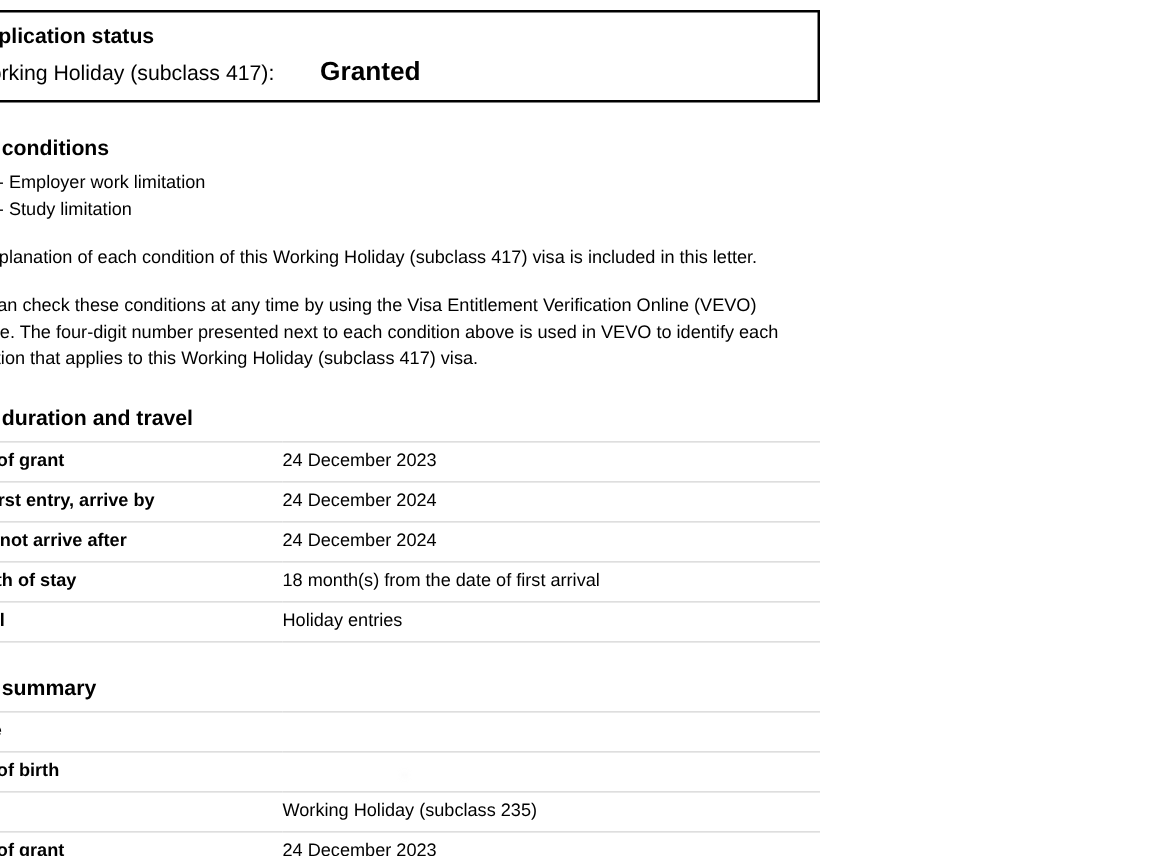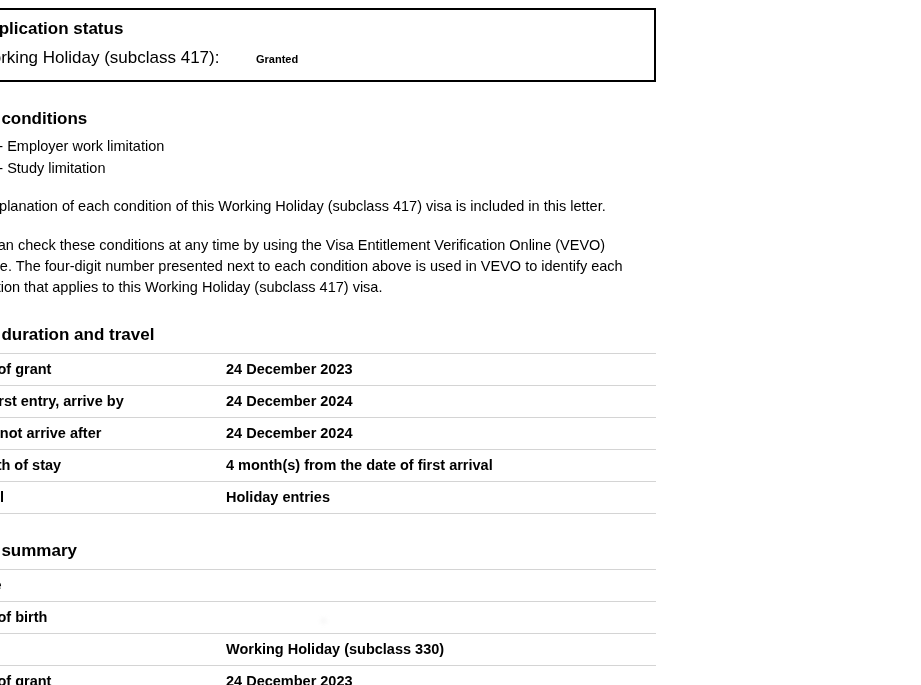--- a/index.html
+++ b/index.html
@@ -48,21 +48,21 @@
     display: flex;
     align-items: baseline;
   }
   .status-label {
     font-size: 17px;
     line-height: 22px;
     width: 280px;
     flex: none;
   }
   .status-value {
-    font-size: 11px;
+    font-size: 21px;
     font-weight: bold;
     line-height: 22px;
   }
 
   
   h2.sec {
     font-size: 17px;
     font-weight: bold;
     margin: 26px 0 8px 0;
     line-height: 21px;
@@ -97,21 +97,21 @@
     font-size: 14.5px;
     line-height: 19px;
     padding: 6px 0 6px 0;
     vertical-align: top;
   }
   table.detail td.k {
     font-weight: bold;
     width: 264px;
   }
   table.detail td.v {
-    font-weight: bold;
+    font-weight: normal;
   }
   .redacted {
     display: inline-block;
     color: #b9b9b9;
     letter-spacing: 1px;
     font-size: 14.5px;
     filter: blur(1.6px);
     user-select: none;
   }
   .redacted.small {
@@ -150,21 +150,21 @@
         <tr>
           <td class="k">For first entry, arrive by</td>
           <td class="v">24 December 2024</td>
         </tr>
         <tr>
           <td class="k">Must not arrive after</td>
           <td class="v">24 December 2024</td>
         </tr>
         <tr>
           <td class="k">Length of stay</td>
-          <td class="v">4 month(s) from the date of first arrival</td>
+          <td class="v">18 month(s) from the date of first arrival</td>
         </tr>
         <tr>
           <td class="k">Travel</td>
           <td class="v">Holiday entries</td>
         </tr>
       </tbody>
     </table>
 
     <h2 class="sec">Visa summary</h2>
     <table class="detail">
@@ -172,21 +172,21 @@
         <tr>
           <td class="k">Name</td>
           <td class="v"><span class="redacted small">&nbsp;</span></td>
         </tr>
         <tr>
           <td class="k">Date of birth</td>
           <td class="v"><span class="redacted small">&nbsp;&nbsp;&nbsp;&nbsp;&nbsp;&nbsp;&nbsp;&nbsp;&nbsp;&nbsp;&nbsp;&nbsp;&nbsp;&nbsp;&nbsp;&nbsp;&nbsp;&nbsp;&nbsp;.</span></td>
         </tr>
         <tr>
           <td class="k">Visa</td>
-          <td class="v">Working Holiday (subclass 330)</td>
+          <td class="v">Working Holiday (subclass 235)</td>
         </tr>
         <tr>
           <td class="k">Date of grant</td>
           <td class="v">24 December 2023</td>
         </tr>
 
       </tbody>
     </table>
 
   </div>

